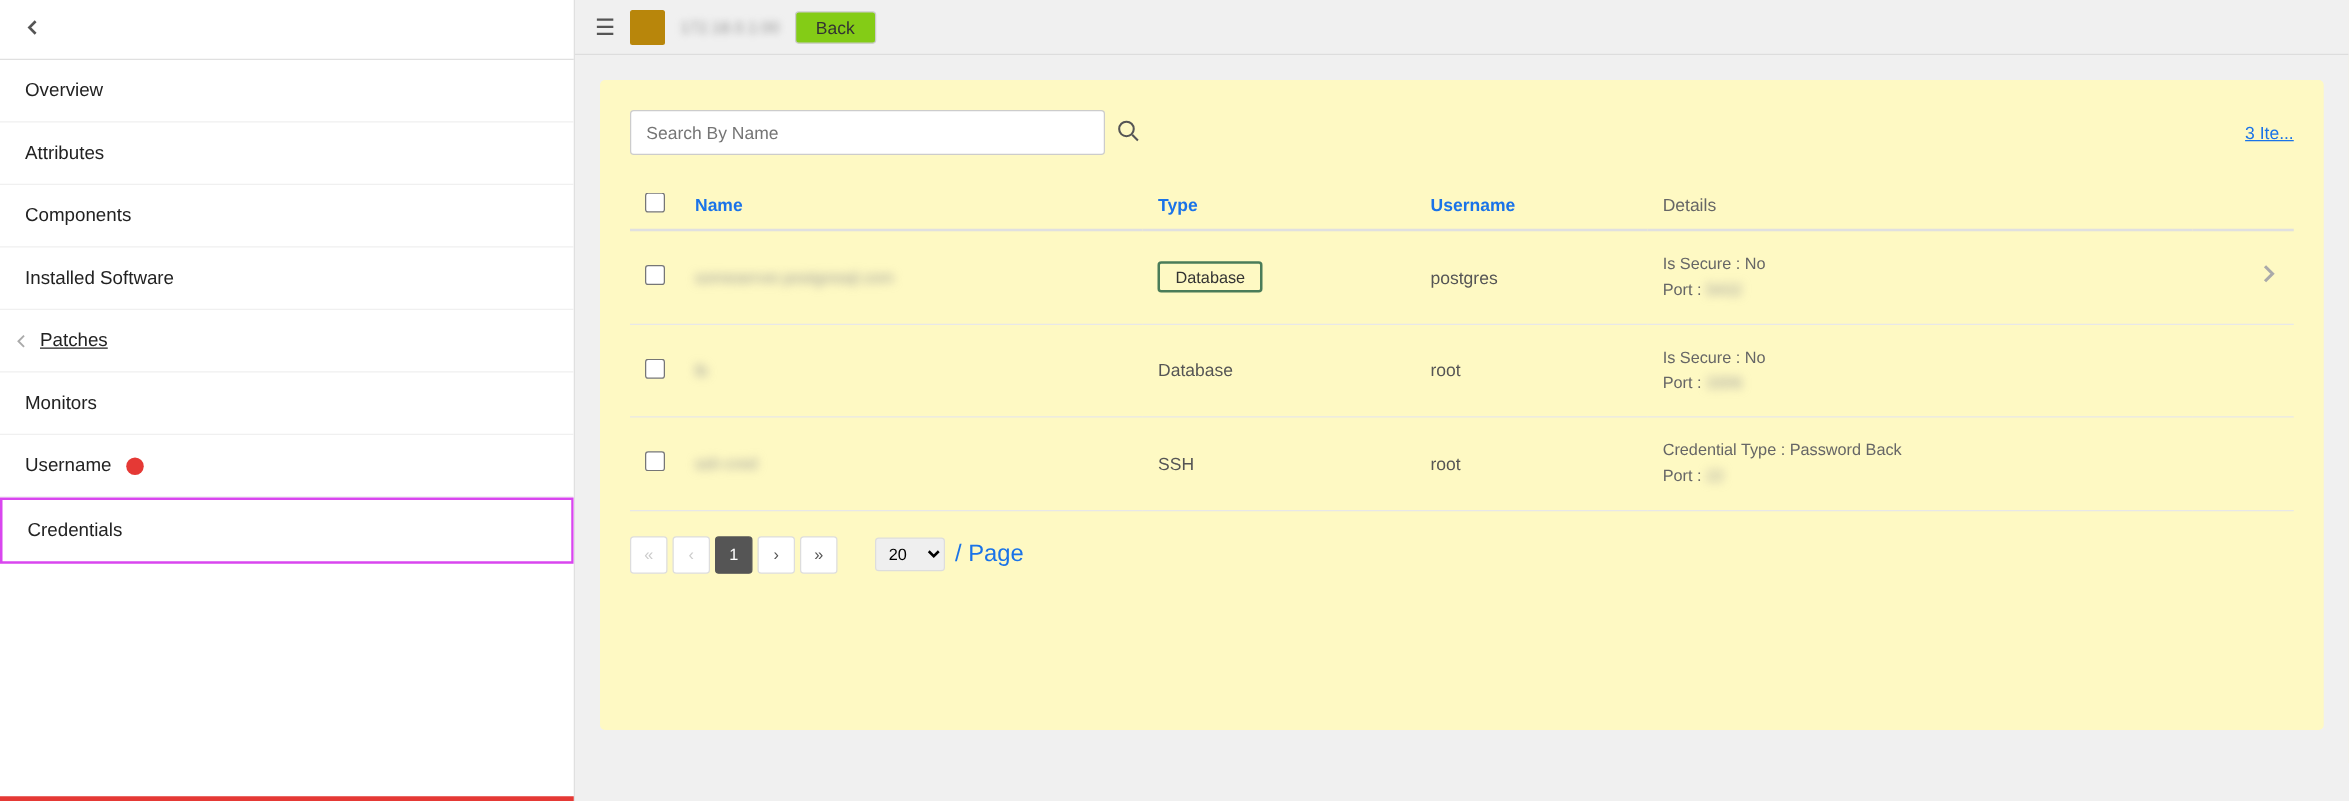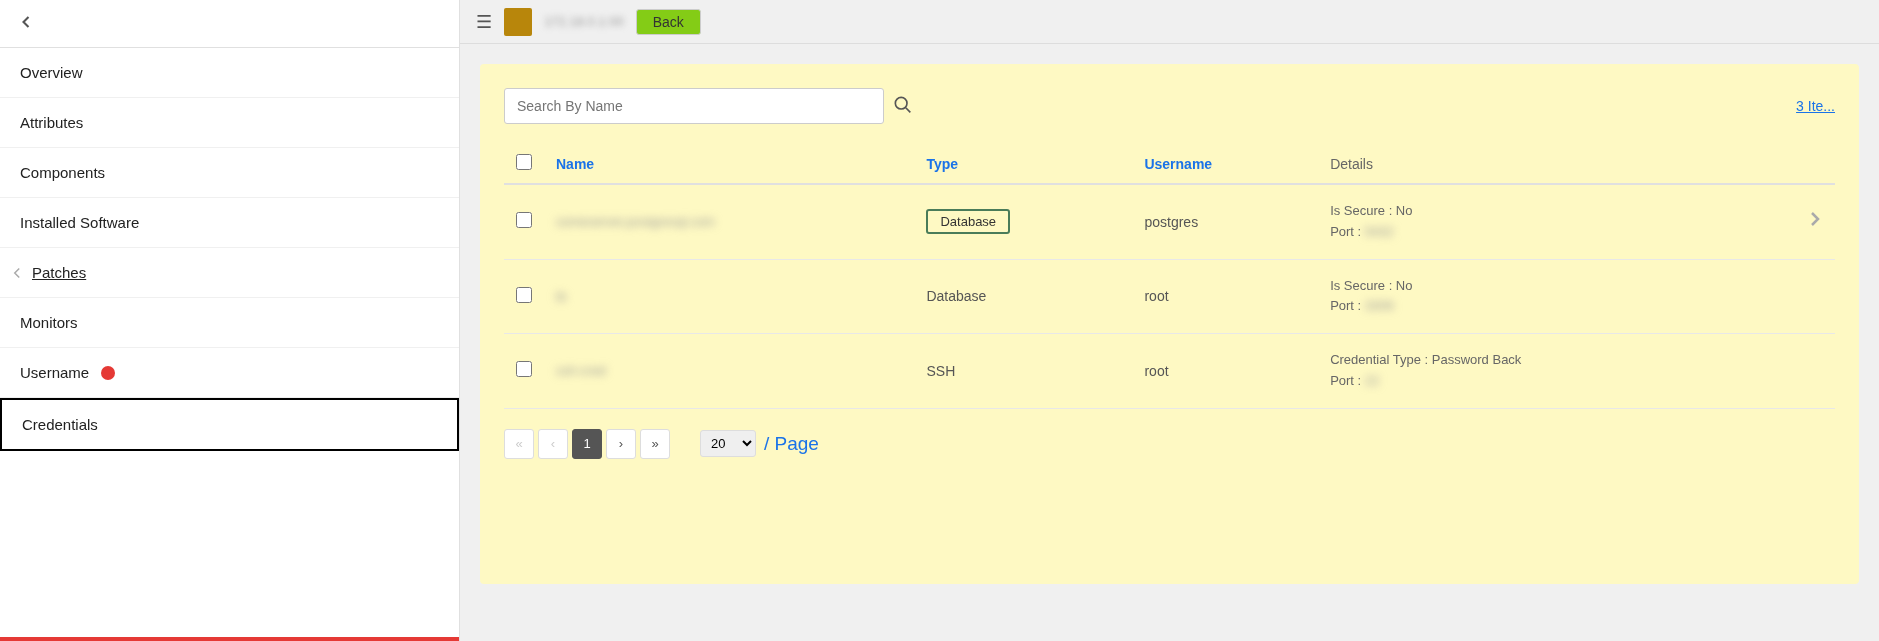--- a/index.html
+++ b/index.html
@@ -28,21 +28,21 @@
       padding: 16px 20px;
       cursor: pointer;
       border-bottom: 1px solid #f0f0f0;
       font-size: 15px;
       color: #222;
       display: flex;
       align-items: center;
       gap: 8px;
     }
     .sidebar-item.active {
-      border: 2px solid #000000;
+      border: 2px solid #d946ef;
       background: #fff;
       font-weight: 500;
     }
     .sidebar-item .badge {
       width: 16px; height: 16px;
       background: #e53935;
       border-radius: 50%;
       display: inline-block;
     }
 

